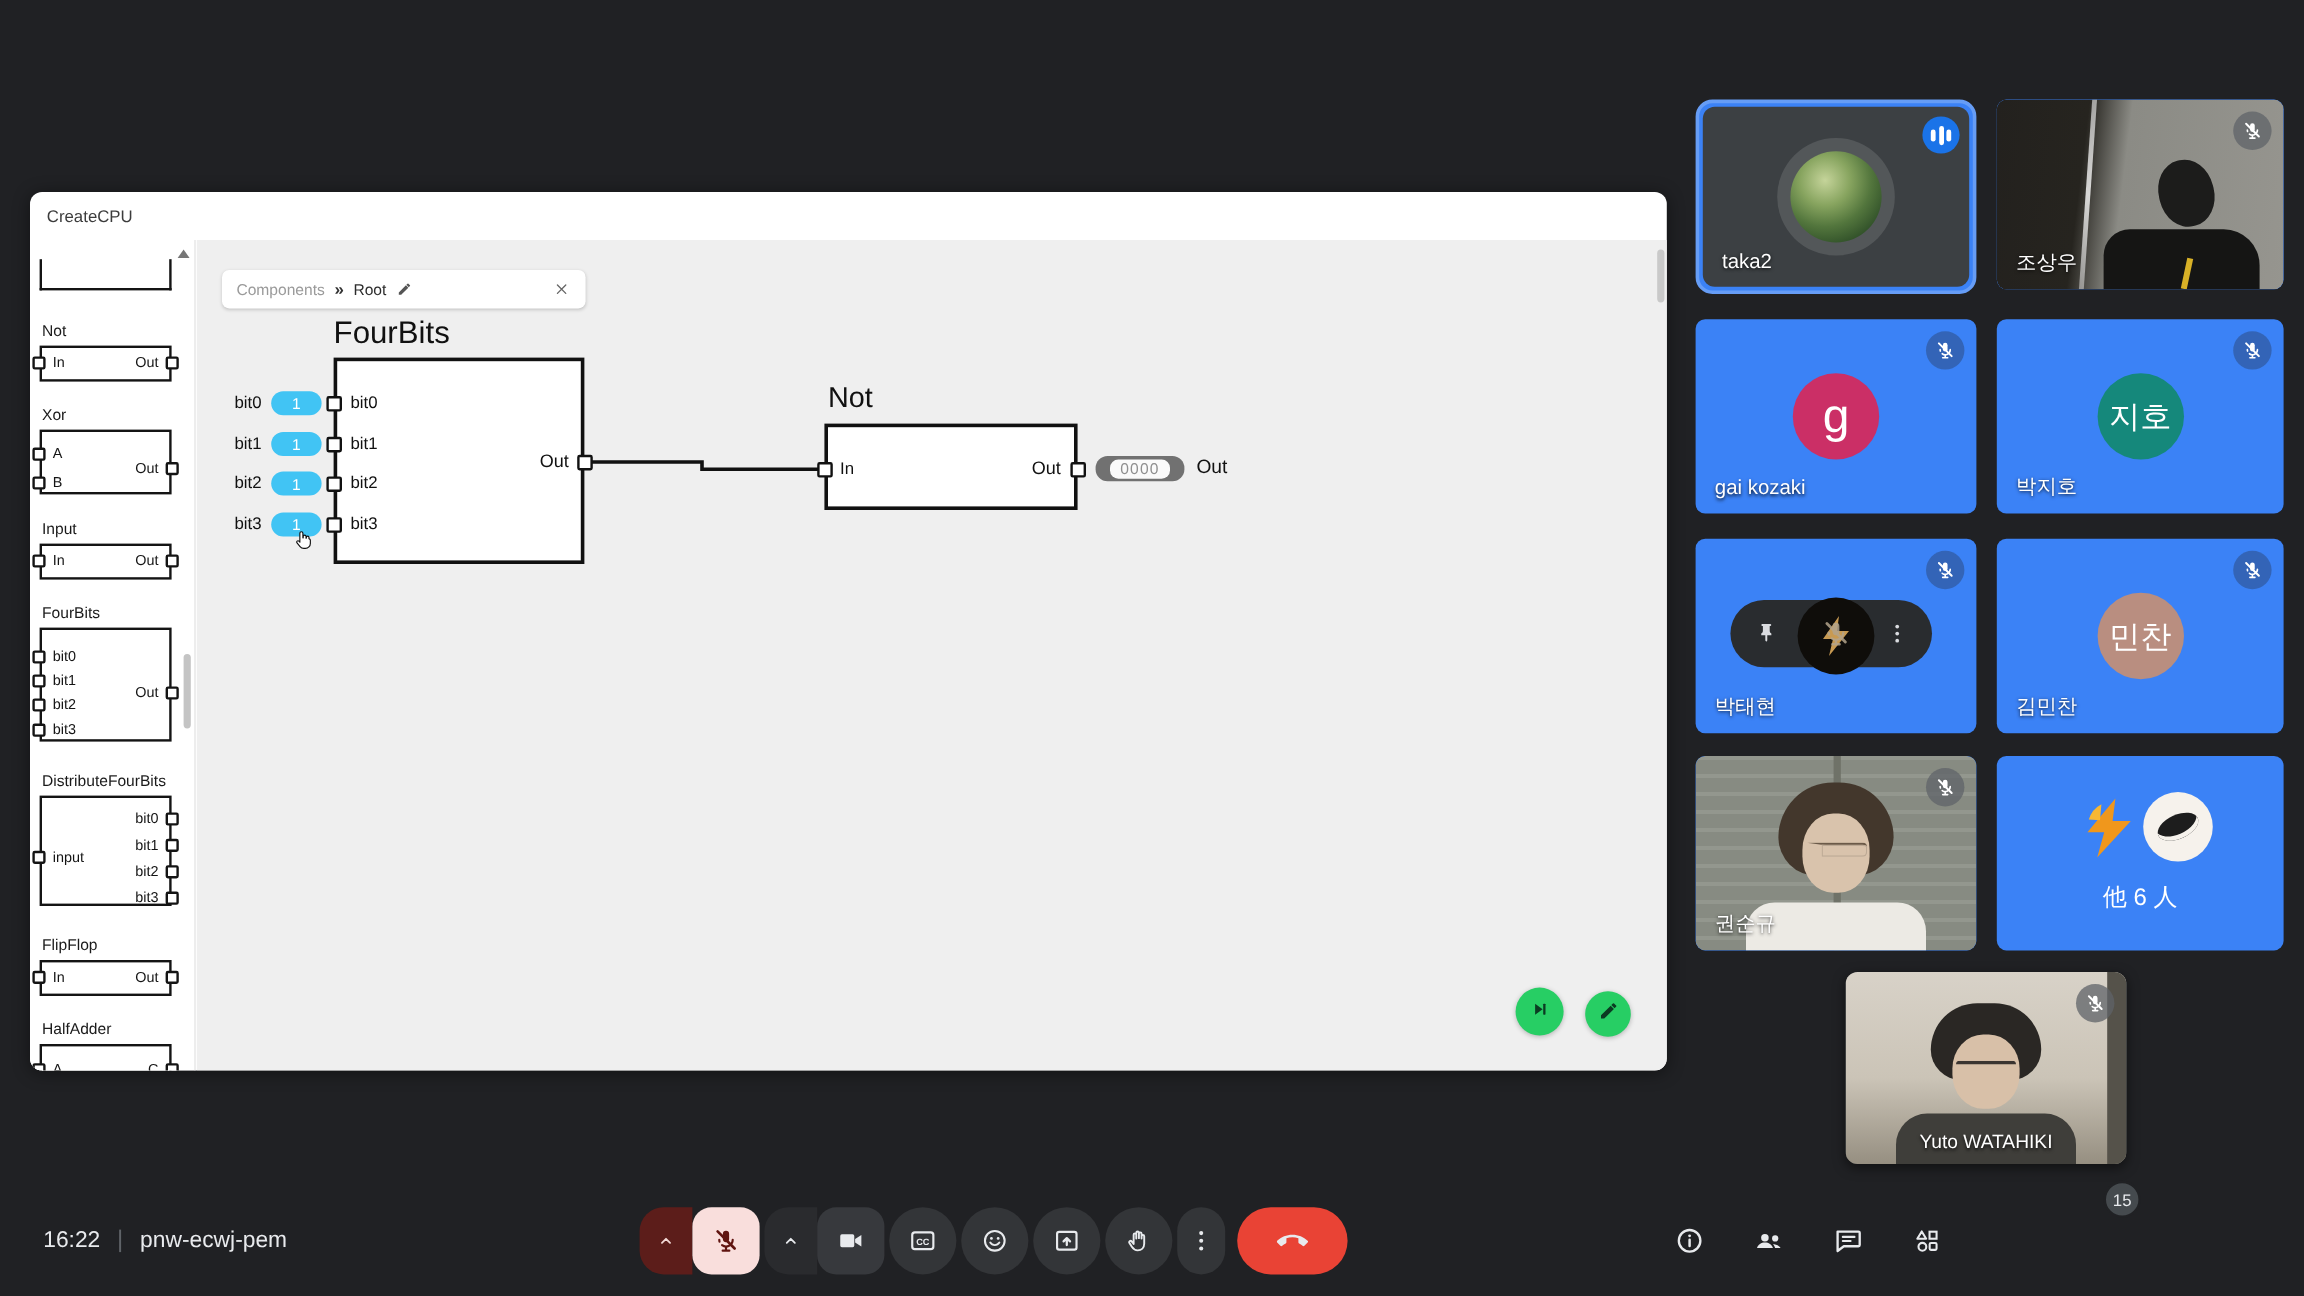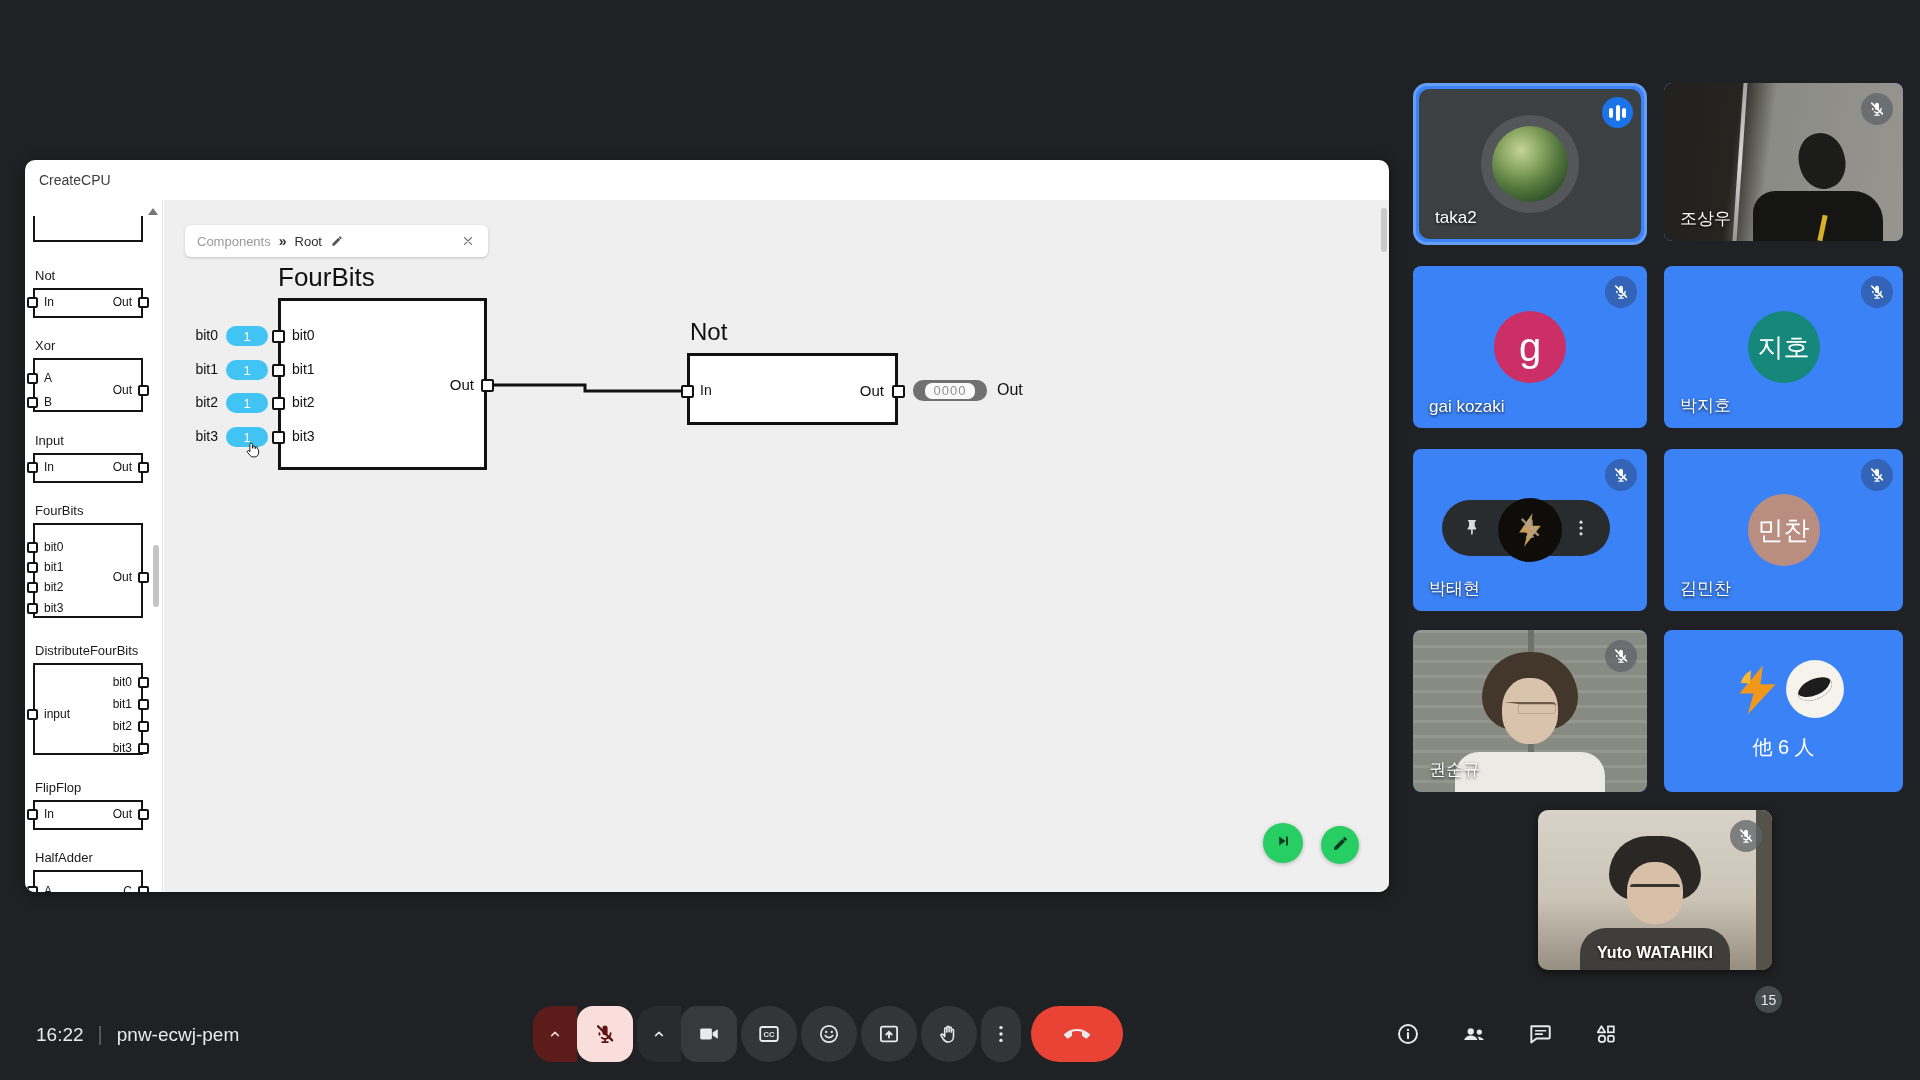--- a/index.html
+++ b/index.html
@@ -59,21 +59,21 @@
   .audiodot i{display:block;width:4px;border-radius:2px;background:#fff;}
   .avatar-circle{position:absolute;left:50%;top:50%;transform:translate(-50%,-50%);border-radius:50%;display:flex;align-items:center;justify-content:center;color:#fff;}
   .glow{position:absolute;left:50%;top:50%;transform:translate(-50%,-50%);width:98px;height:98px;border-radius:50%;background:rgba(255,255,255,.12);}
   .hoverpill{position:absolute;left:29px;top:51px;width:168px;height:56px;border-radius:28px;background:#292c2f;display:flex;align-items:center;justify-content:space-between;padding:0 18px;z-index:4;}
   .hoverpill .hicon{color:#dadce0;display:flex;cursor:pointer;}
   .pin-avatar{position:absolute;left:50%;top:50%;transform:translate(-50%,-50%);width:64px;height:64px;border-radius:50%;background:#0f0d0a;display:flex;align-items:center;justify-content:center;z-index:5;}
   .scene{position:absolute;inset:0;}
   .badge15{position:absolute;left:1753px;top:984px;width:31px;height:31px;border-radius:50%;background:#454a4e;border:2px solid #202124;color:#e8eaed;font-size:14px;display:flex;align-items:center;justify-content:center;z-index:6;}
 
   .selftile{position:absolute;left:1538px;top:810px;width:234px;height:160px;border-radius:10px;overflow:hidden;background:#3c4043;box-shadow:0 3px 10px rgba(0,0,0,.5);cursor:pointer;}
-  .selftile .sname{position:absolute;left:0;right:0;bottom:8px;text-align:center;color:#fff;font-size:16px;font-weight:700;text-shadow:0 1px 3px rgba(0,0,0,.8);}
+  .selftile .sname{position:absolute;left:0;right:0;bottom:8px;text-align:center;color:#fff;font-size:16px;font-weight:400;text-shadow:0 1px 3px rgba(0,0,0,.8);}
 
   
   .bottombar{position:absolute;left:0;bottom:0;width:1656px;height:92px;display:flex;align-items:center;}
   .meta{position:absolute;left:36px;top:50%;transform:translateY(-50%);display:flex;align-items:center;color:#e8eaed;font-size:19px;}
   .meta .div{color:#5f6368;margin:0 14px;font-size:20px;}
   .controls{position:absolute;left:50%;top:50%;transform:translate(-50%,-50%);display:flex;align-items:center;gap:4px;}
   .ctl{height:56px;border-radius:50%;width:56px;background:#333538;color:#e8eaed;display:flex;align-items:center;justify-content:center;cursor:pointer;}
   .ctl.narrow{width:40px;border-radius:20px;}
   .ctl.end{width:92px;border-radius:28px;background:#e94335;margin-left:6px;}
   .splitgrp{height:56px;display:flex;align-items:stretch;}

